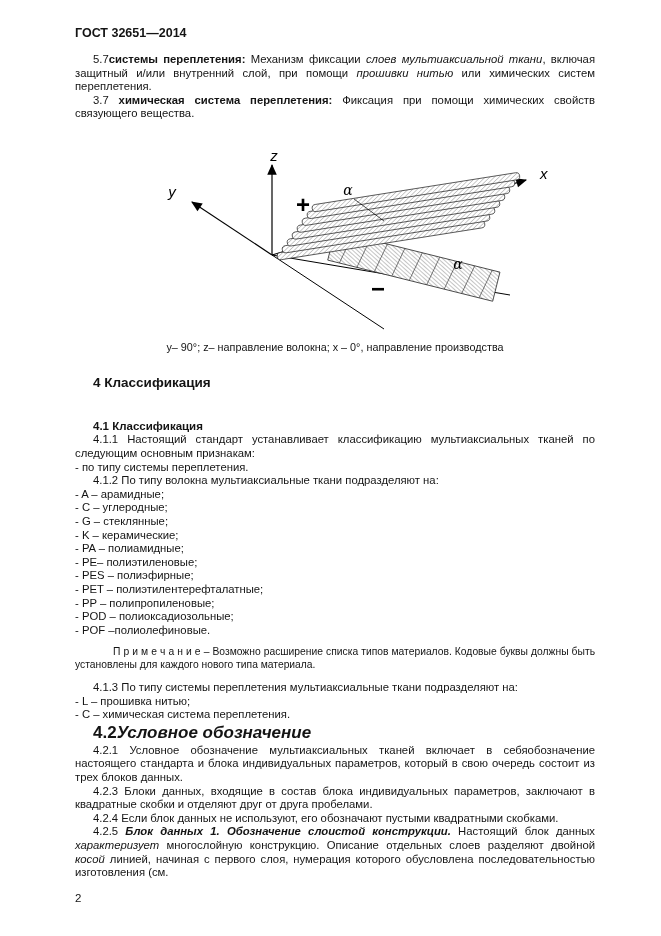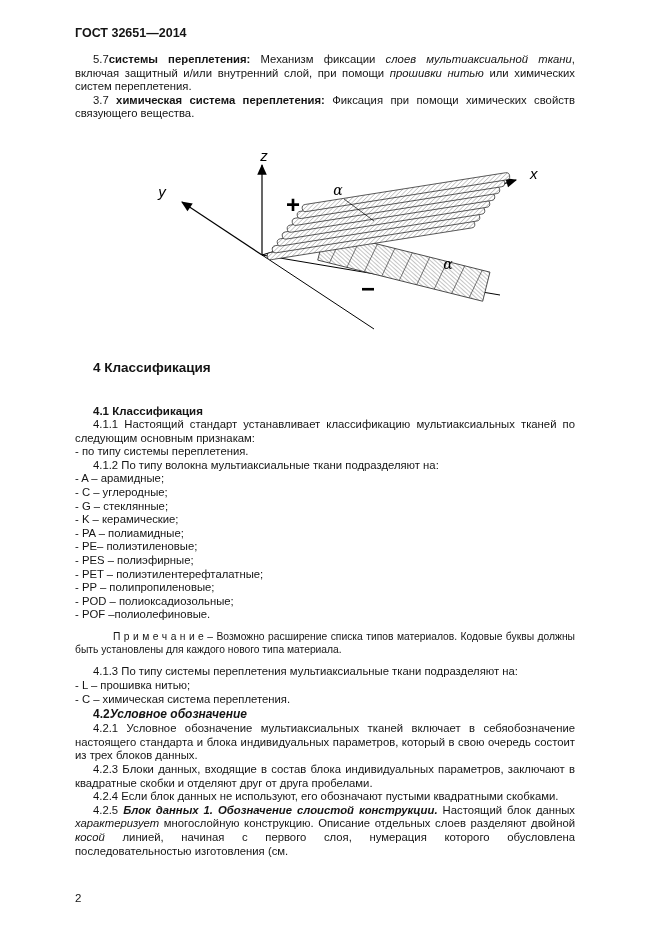--- a/index.html
+++ b/index.html
@@ -1,36 +1,36 @@
 <!DOCTYPE html>
 <html><head>
 <meta charset="utf-8">
 <style>
   * { margin:0; padding:0; box-sizing:border-box; }
   html,body { background:#ffffff; }
   body {
     width:661px; height:936px; position:relative; overflow:hidden;
     font-family:"Liberation Sans", sans-serif; color:#141414;
   }
-  .page { position:absolute; inset:0; padding:26px 86px 0 75px; }
+  .page { position:absolute; inset:0; padding:26px 66px 0 75px; }
   .gost-header { font-weight:bold; font-size:12.5px; margin-bottom:13px; }
   .para {
     font-size:11.3px; line-height:13.6px; text-align:justify; text-indent:18px;
   }
   .b  { font-weight:bold; }
   .i  { font-style:italic; }
   .bi { font-weight:bold; font-style:italic; }
   .list-item { font-size:11.3px; line-height:13.6px; }
   .note {
     font-size:10.3px; line-height:12.8px; text-align:justify;
     text-indent:38px; margin:9px 0;
   }
   .h4  { font-size:13.5px; font-weight:bold; text-indent:18px; margin:20px 0 30px; }
   .h41 { font-size:11.5px; font-weight:bold; text-indent:18px; margin:2px 0 1px; }
-  .h42 { font-size:12px; text-indent:18px; margin:1px 0 1px; }
+  .h42 { font-size:17px; text-indent:18px; margin:1px 0 1px; }
   .figure-wrap { text-align:center; margin:24px 0 6px; }
   .fig-svg { display:block; margin:0 auto; }
   .caption { text-align:center; font-size:10.8px; line-height:15.5px; text-indent:0; }
   .axlbl { font-family:"Liberation Sans", sans-serif; font-style:italic; font-size:15px; fill:#000; }
   .sign  { font-family:"Liberation Sans", sans-serif; font-weight:bold; font-size:24px; fill:#000; }
   .alpha { font-family:"DejaVu Serif", serif; font-style:italic; font-size:14px; fill:#000; }
   .footer-page { position:absolute; left:75px; bottom:32px; font-size:11.5px; }
 </style>
 </head>
 <body>
@@ -97,20 +97,21 @@
 
       <text class="axlbl" x="174" y="16" text-anchor="middle">z</text>
       <text class="axlbl" x="72" y="52" text-anchor="middle">y</text>
       <text class="axlbl" x="440" y="34" text-anchor="start">x</text>
       <text class="sign" x="203" y="68" text-anchor="middle">+</text>
       <text class="sign" x="278" y="152" text-anchor="middle">−</text>
       <text class="alpha" x="248" y="50" text-anchor="middle">α</text>
       <text class="alpha" x="358" y="124" text-anchor="middle">α</text>
     </svg>
 
+    <div class="caption">y– 90°; z– направление волокна; x – 0°, направление производства</div>
   </div>
 
   <div class="h4">4 Классификация</div>
 
   <div class="h41">4.1 Классификация</div>
 
   <p class="para">4.1.1 Настоящий стандарт устанавливает классификацию мультиаксиальных тканей по следующим основным признакам:</p>
   <div class="list-item">- по типу системы переплетения.</div>
 
   <p class="para">4.1.2 По типу волокна мультиаксиальные ткани подразделяют на:</p>

